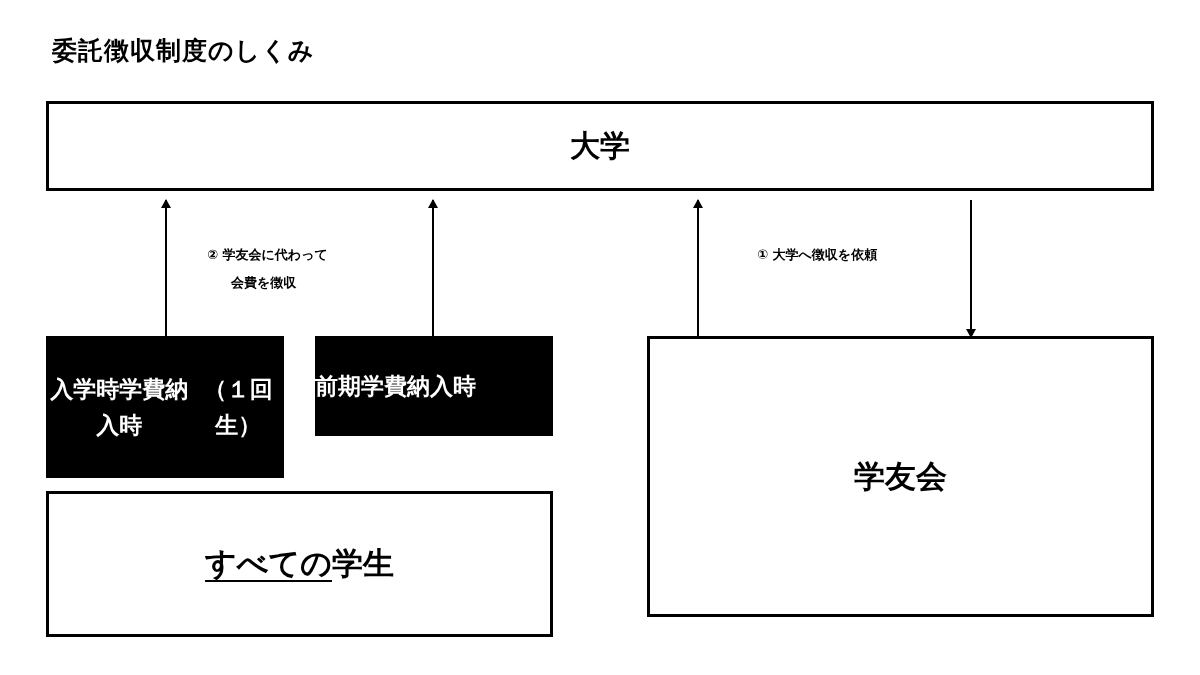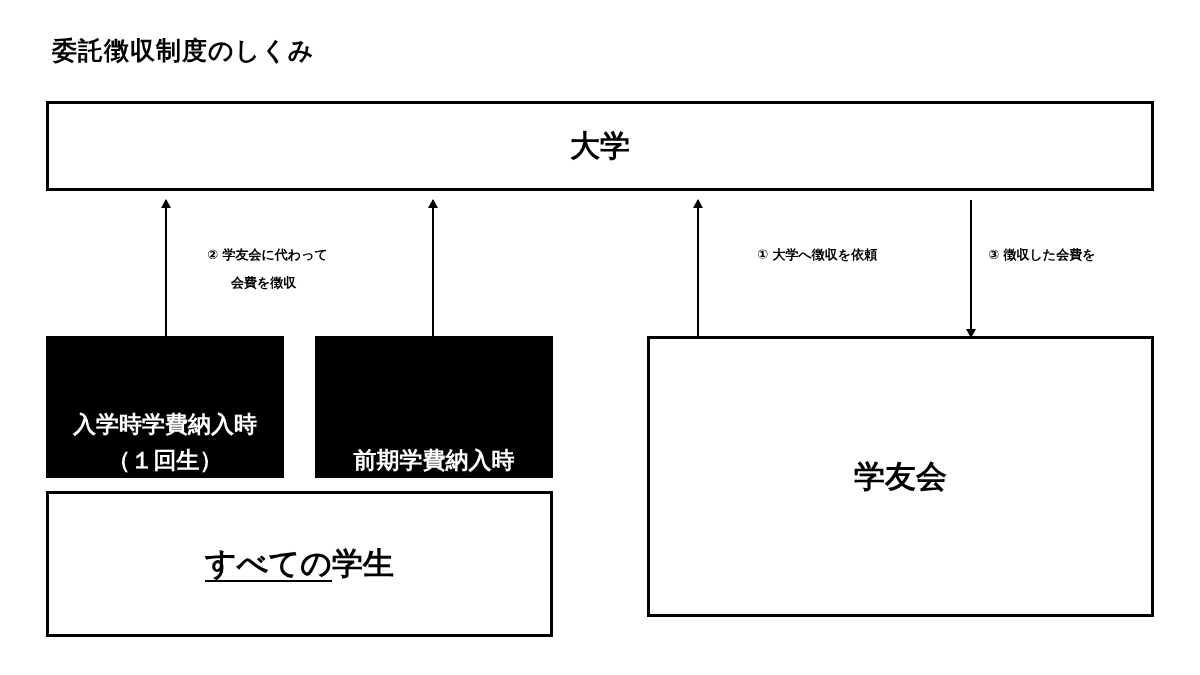--- a/index.html
+++ b/index.html
@@ -1,21 +1,21 @@
 <!DOCTYPE html>
 <html><head>
 <meta charset="utf-8">
 <style>
   html, body { margin:0; padding:0; background:#ffffff; }
   body { width:1200px; height:675px; position:relative; overflow:hidden;
          font-family:"DejaVu Sans","Liberation Sans",sans-serif; color:#000; }
   .abs { position:absolute; box-sizing:border-box; }
   .title { left:52px; top:34px; font-size:25px; font-weight:bold; letter-spacing:1px; white-space:nowrap; }
   .box { border:3px solid #000; background:#fff; display:flex; align-items:center; justify-content:center; font-weight:bold; }
-  .dark { background:#000; color:#fff; display:flex; flex-direction:column; align-items:center; justify-content:flex-end; font-weight:bold; font-size:23px; line-height:36px; text-align:center; }
+  .dark { background:#000; color:#fff; display:flex; flex-direction:row; align-items:center; justify-content:space-between; font-weight:bold; font-size:23px; line-height:36px; text-align:center; }
   .vline { width:2px; background:#000; }
   .up::before { content:""; position:absolute; left:-4px; top:-1px; border-left:5px solid transparent; border-right:5px solid transparent; border-bottom:9px solid #000; }
   .down::after { content:""; position:absolute; left:-4px; bottom:-1px; border-left:5px solid transparent; border-right:5px solid transparent; border-top:9px solid #000; }
   .label { font-size:13px; font-weight:bold; line-height:28px; white-space:nowrap; }
   .indent { padding-left:24px; }
   .u { text-decoration:underline; text-underline-offset:6px; text-decoration-thickness:2px; }
 </style>
 </head>
 <body>
 
@@ -33,29 +33,28 @@
   <div class="indent">会費を徴収</div>
 </div>
 
 <div class="abs vline up" style="left:697px; top:200px; height:137px;"></div>
 <div class="abs label" style="left:751px; top:241px;margin-left:6px;">
   <div>① 大学へ徴収を依頼</div>
 </div>
 
 <div class="abs vline down" style="left:970px; top:200px; height:137px;"></div>
 <div class="abs label" style="left:988px; top:241px;">
-  <div>③ 徴収した会費を</div>
 </div>
 
 <div class="abs dark" style="left:46px; top:336px; width:238px; height:142px;">
   <div>入学時学費納入時</div>
   <div>（１回生）</div>
 </div>
 
-<div class="abs dark" style="left:315px; top:336px; width:238px; height:142px;">
+<div class="abs dark" style="left:315px; top:336px; width:238px; height:100px;">
   <div>前期学費納入時</div>
 </div>
 
 <div class="abs box" style="left:46px; top:491px; width:507px; height:146px; font-size:31px;">
   <span class="u">すべての</span>
     <span>学生</span>
 </div>
 
 <div class="abs box" style="left:647px; top:336px; width:507px; height:281px; font-size:31px;">
   <span>学友会</span>

